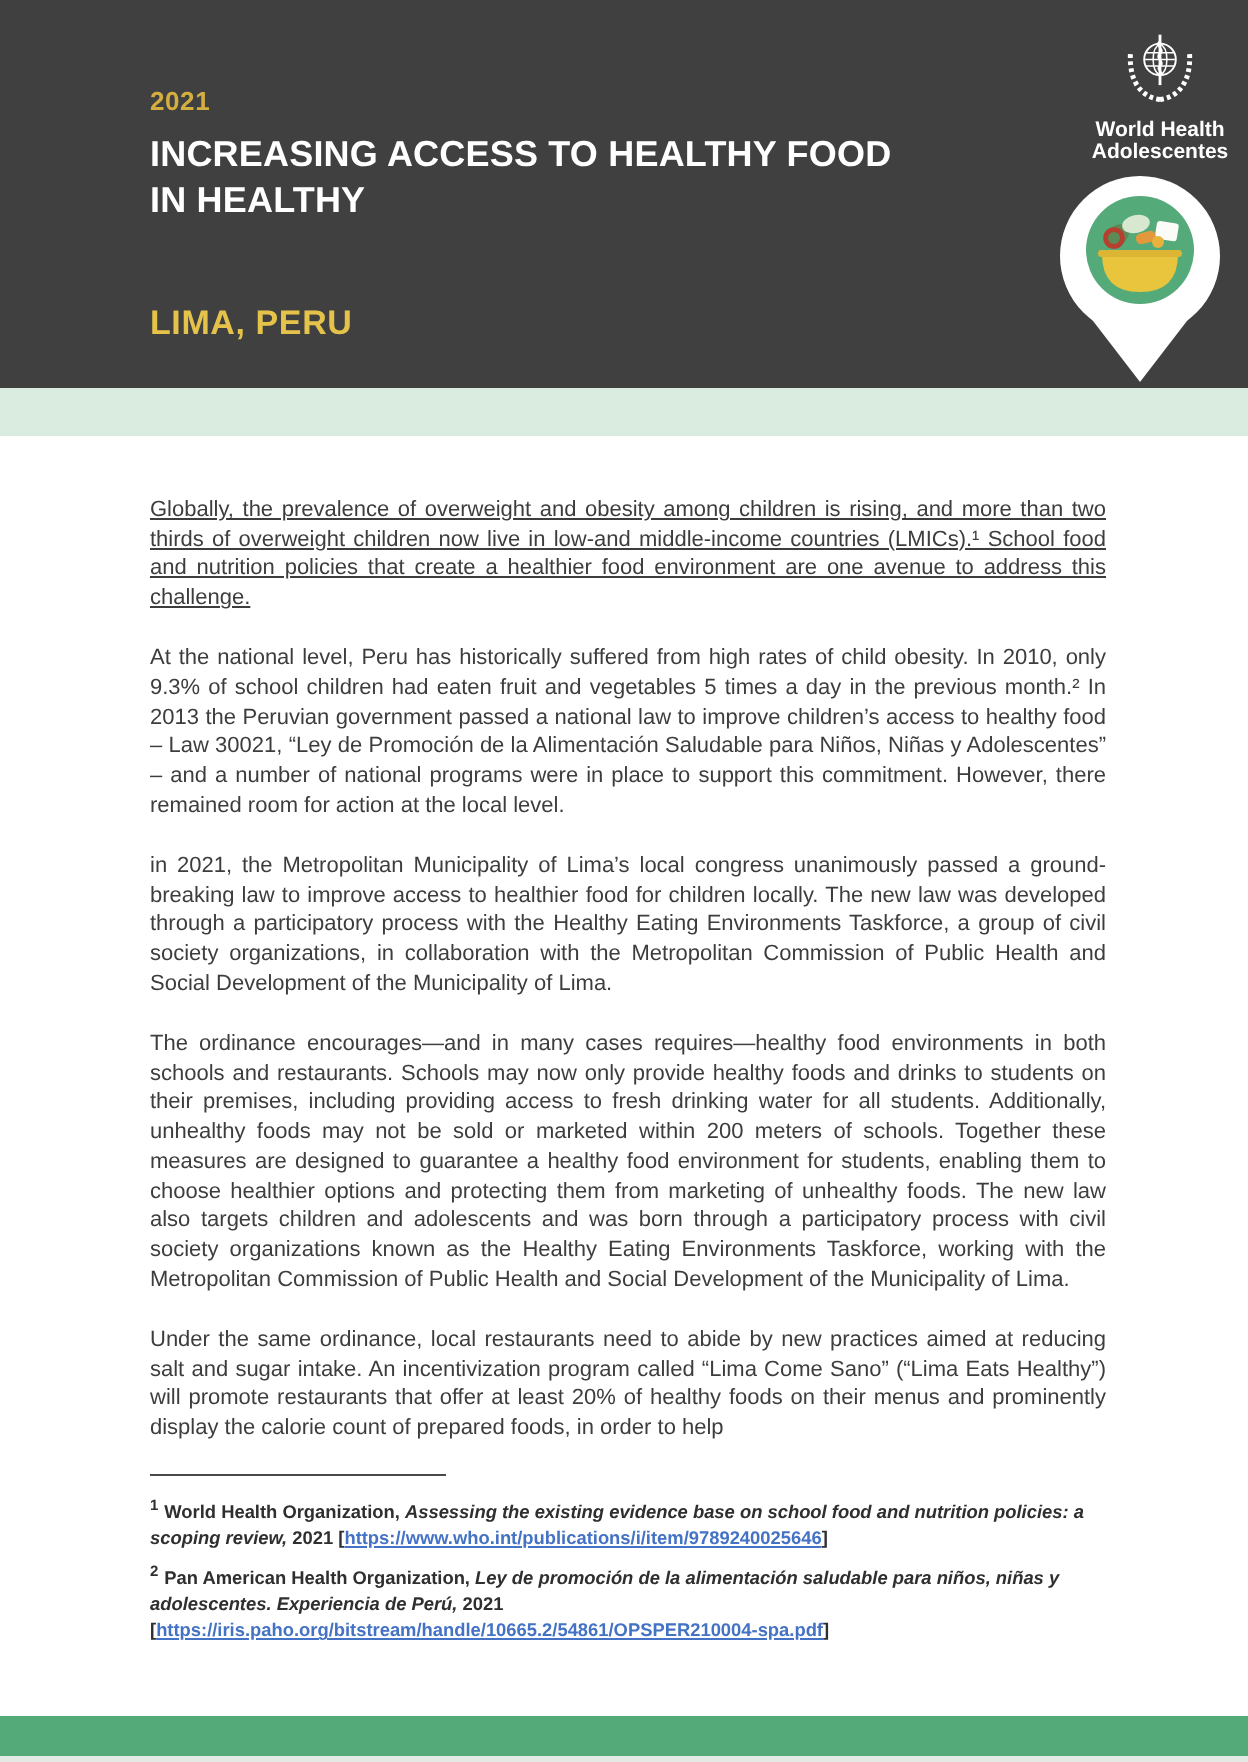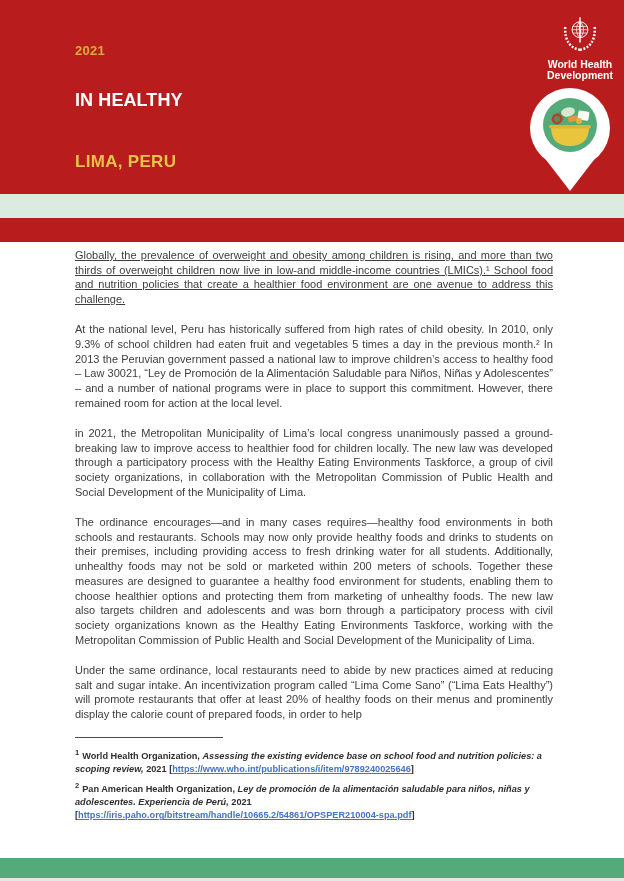--- a/index.html
+++ b/index.html
@@ -7,21 +7,21 @@
   html, body { margin: 0; padding: 0; background: #ffffff; }
   .page {
     position: relative;
     width: 624px; height: 881px;
     margin: 0 auto;
     background: #ffffff;
     overflow: hidden;
     font-family: "Liberation Sans", "DejaVu Sans", sans-serif;
   }
   
-  .hero { position: absolute; top: 0; left: 0; width: 624px; height: 242px; background: #b91c1c; }
+  .hero { position: absolute; top: 0; left: 0; width: 624px; height: 194px; background: #404040; }
   .year {
     position: absolute; top: 43px; left: 75px;
     font-size: 13px; font-weight: bold; color: #d4ae3e; letter-spacing: .3px;
   }
   .title {
     position: absolute; top: 66px; left: 75px; margin: 0;
     font-size: 18px; line-height: 23px; font-weight: bold; color: #ffffff; letter-spacing: .1px;
   }
   .location {
     position: absolute; top: 152px; left: 75px;
@@ -49,38 +49,38 @@
   .footer-bar { position: absolute; left: 0; bottom: 3px; width: 624px; height: 20px; background: #55aa7a; }
   .page-edge { position: absolute; left: 0; bottom: 0; width: 624px; height: 3px; background: #e3e9e4; }
 </style>
 </head>
 <body>
 
 <div class="page">
 
   <header class="hero">
     <div class="year">2021</div>
-    <h1 class="title"><br><span>IN HEALTHY</span></h1>
+    <h1 class="title"><span>INCREASING ACCESS TO HEALTHY FOOD</span><br><span>IN HEALTHY</span></h1>
     <div class="location">LIMA, PERU</div>
 
     <div class="who-block">
       <svg width="44" height="40" viewBox="0 0 44 42" aria-hidden="true">
         <g stroke="#ffffff" fill="none">
           <path d="M22 37.5 C13 36.5 5.5 29 6.5 13" stroke-width="2.6" stroke-dasharray="2 1.7"></path>
           <path d="M22 37.5 C31 36.5 38.5 29 37.5 13" stroke-width="2.6" stroke-dasharray="2 1.7"></path>
           <circle cx="22" cy="16.5" r="8.3" stroke-width="1"></circle>
           <path d="M14.6 13 H29.4 M13.7 16.5 H30.3 M14.6 20 H29.4" stroke-width="0.8"></path>
           <path d="M22 8.2 C17.2 10.7 17.2 22.3 22 24.8 M22 8.2 C26.8 10.7 26.8 22.3 22 24.8" stroke-width="0.8"></path>
           <path d="M22 3.5 V30" stroke-width="1.5"></path>
           <path d="M22 7 C18.8 9 25.2 11.5 22 13.5 C18.8 15.5 25.2 18 22 20 C19.5 21.5 24 23 22 24.5" stroke-width="1.1"></path>
         </g>
       </svg>
       <div class="who-text">
         <span>World Health</span><br>
-        <span>Development</span>
+        <span>Adolescentes</span>
       </div>
     </div>
 
     <svg class="pin" width="86" height="106" viewBox="0 0 86 106" aria-hidden="true">
       <defs>
         <clipPath id="pinclip">
             <circle cx="43" cy="39" r="27"></circle>
           </clipPath>
       </defs>
       <circle cx="43" cy="42" r="40" fill="#ffffff"></circle>

